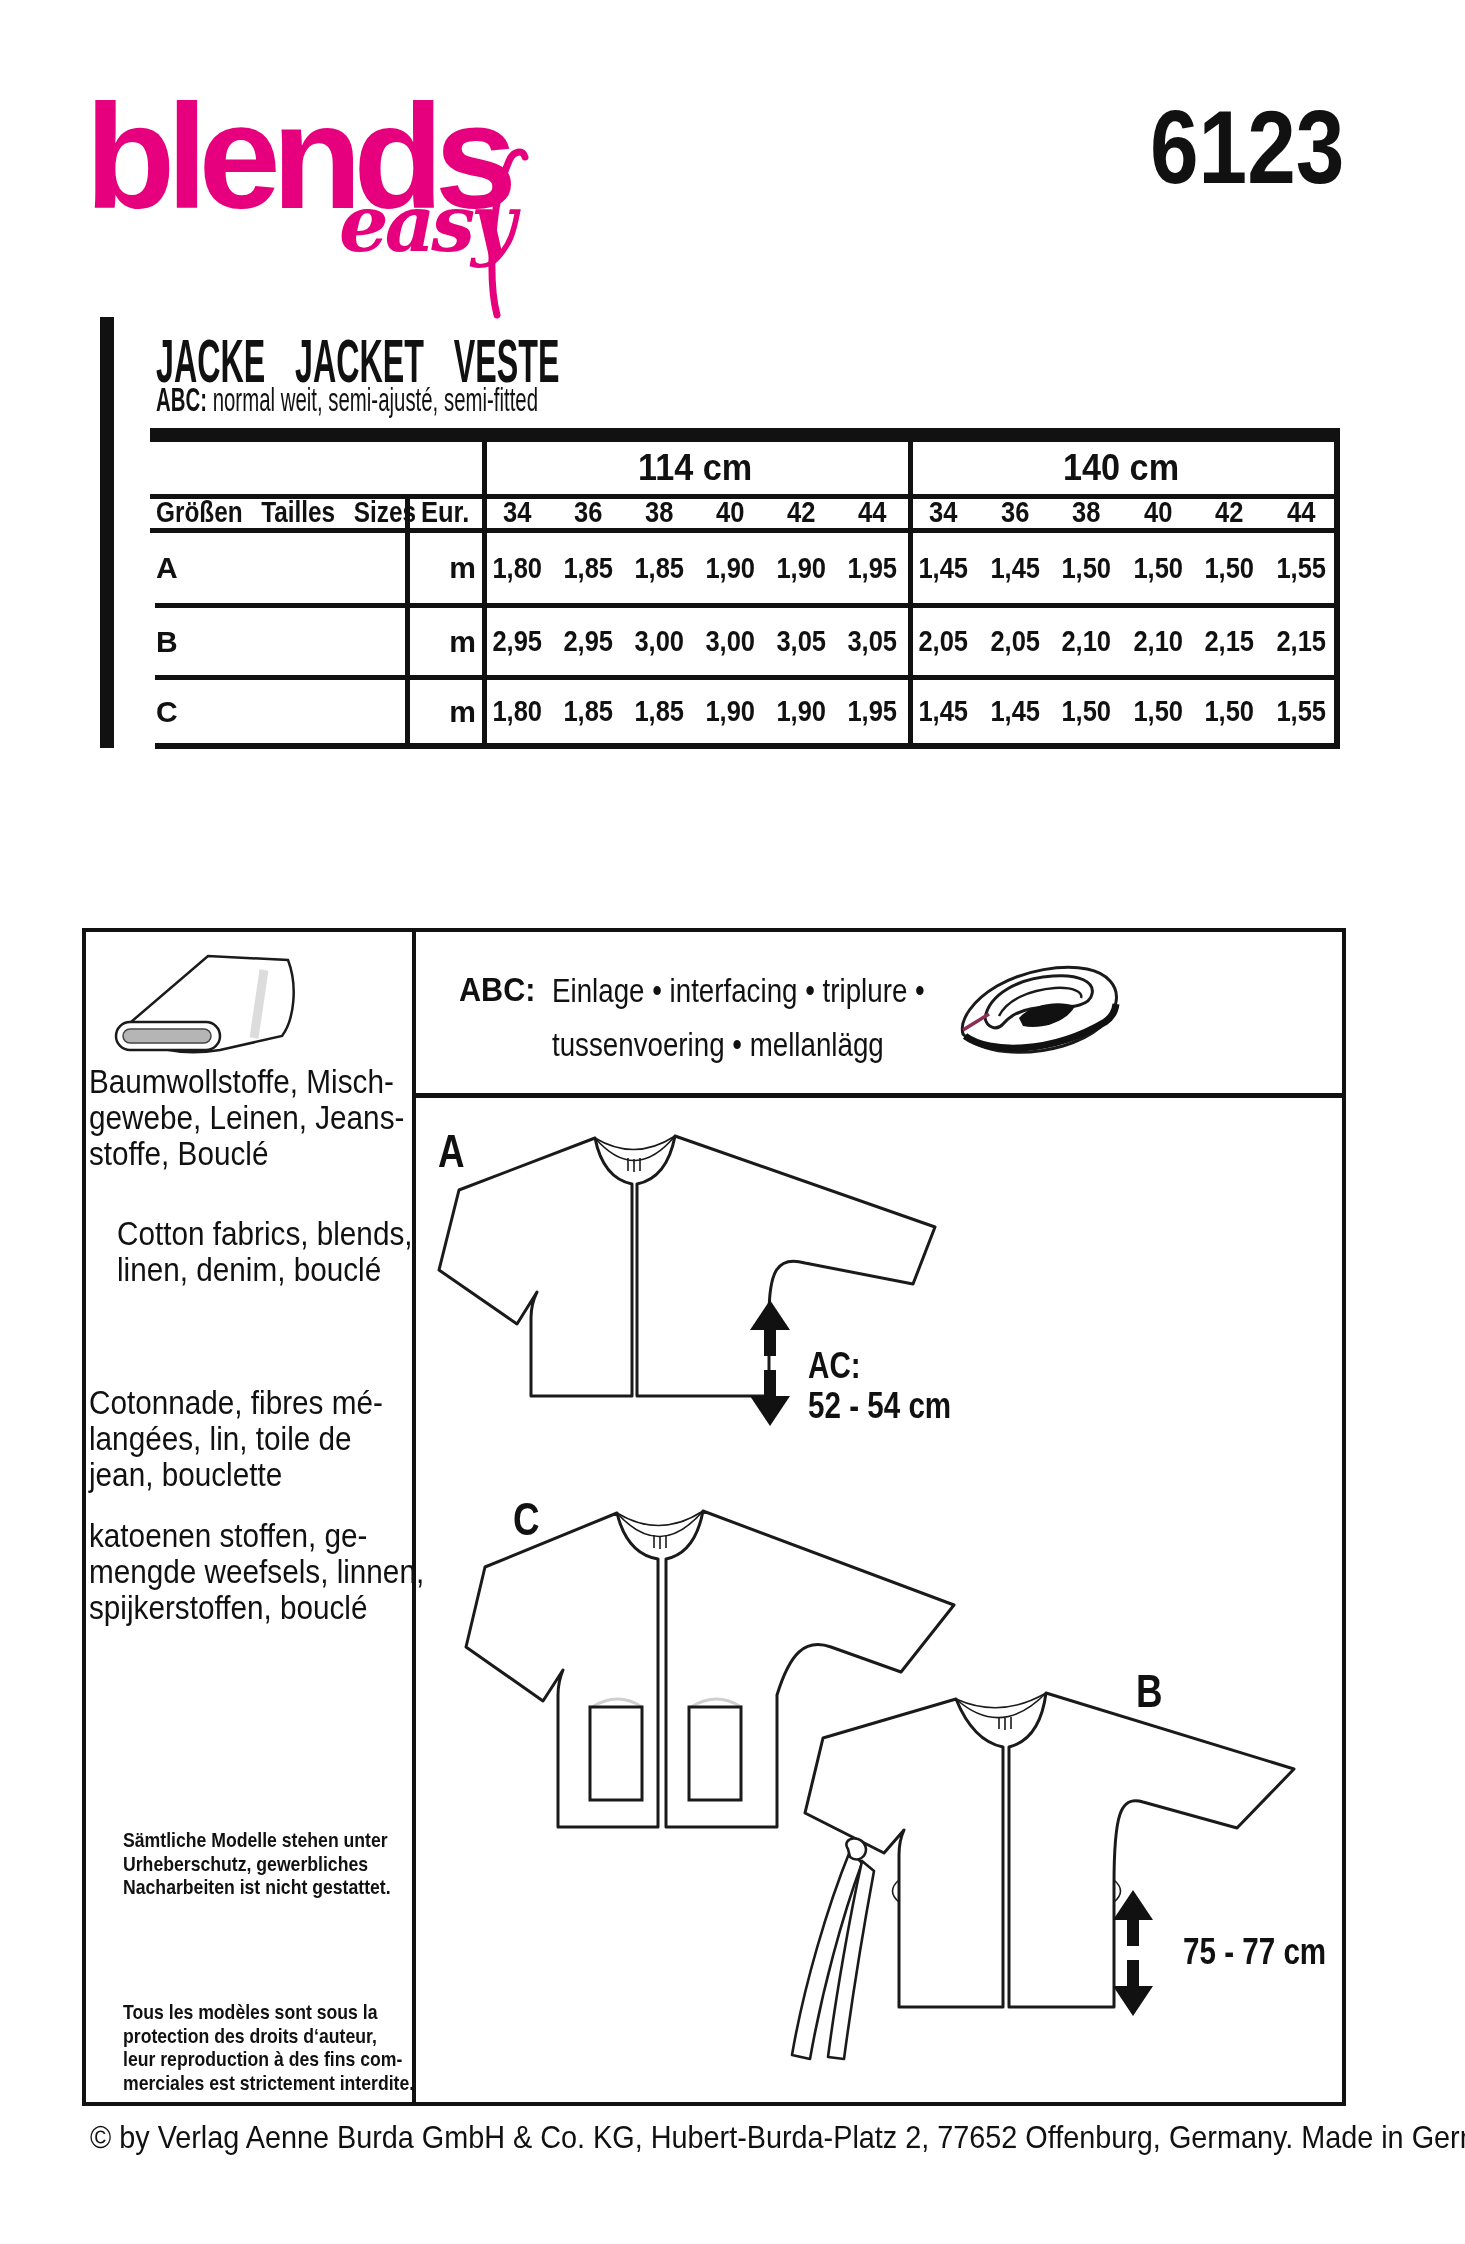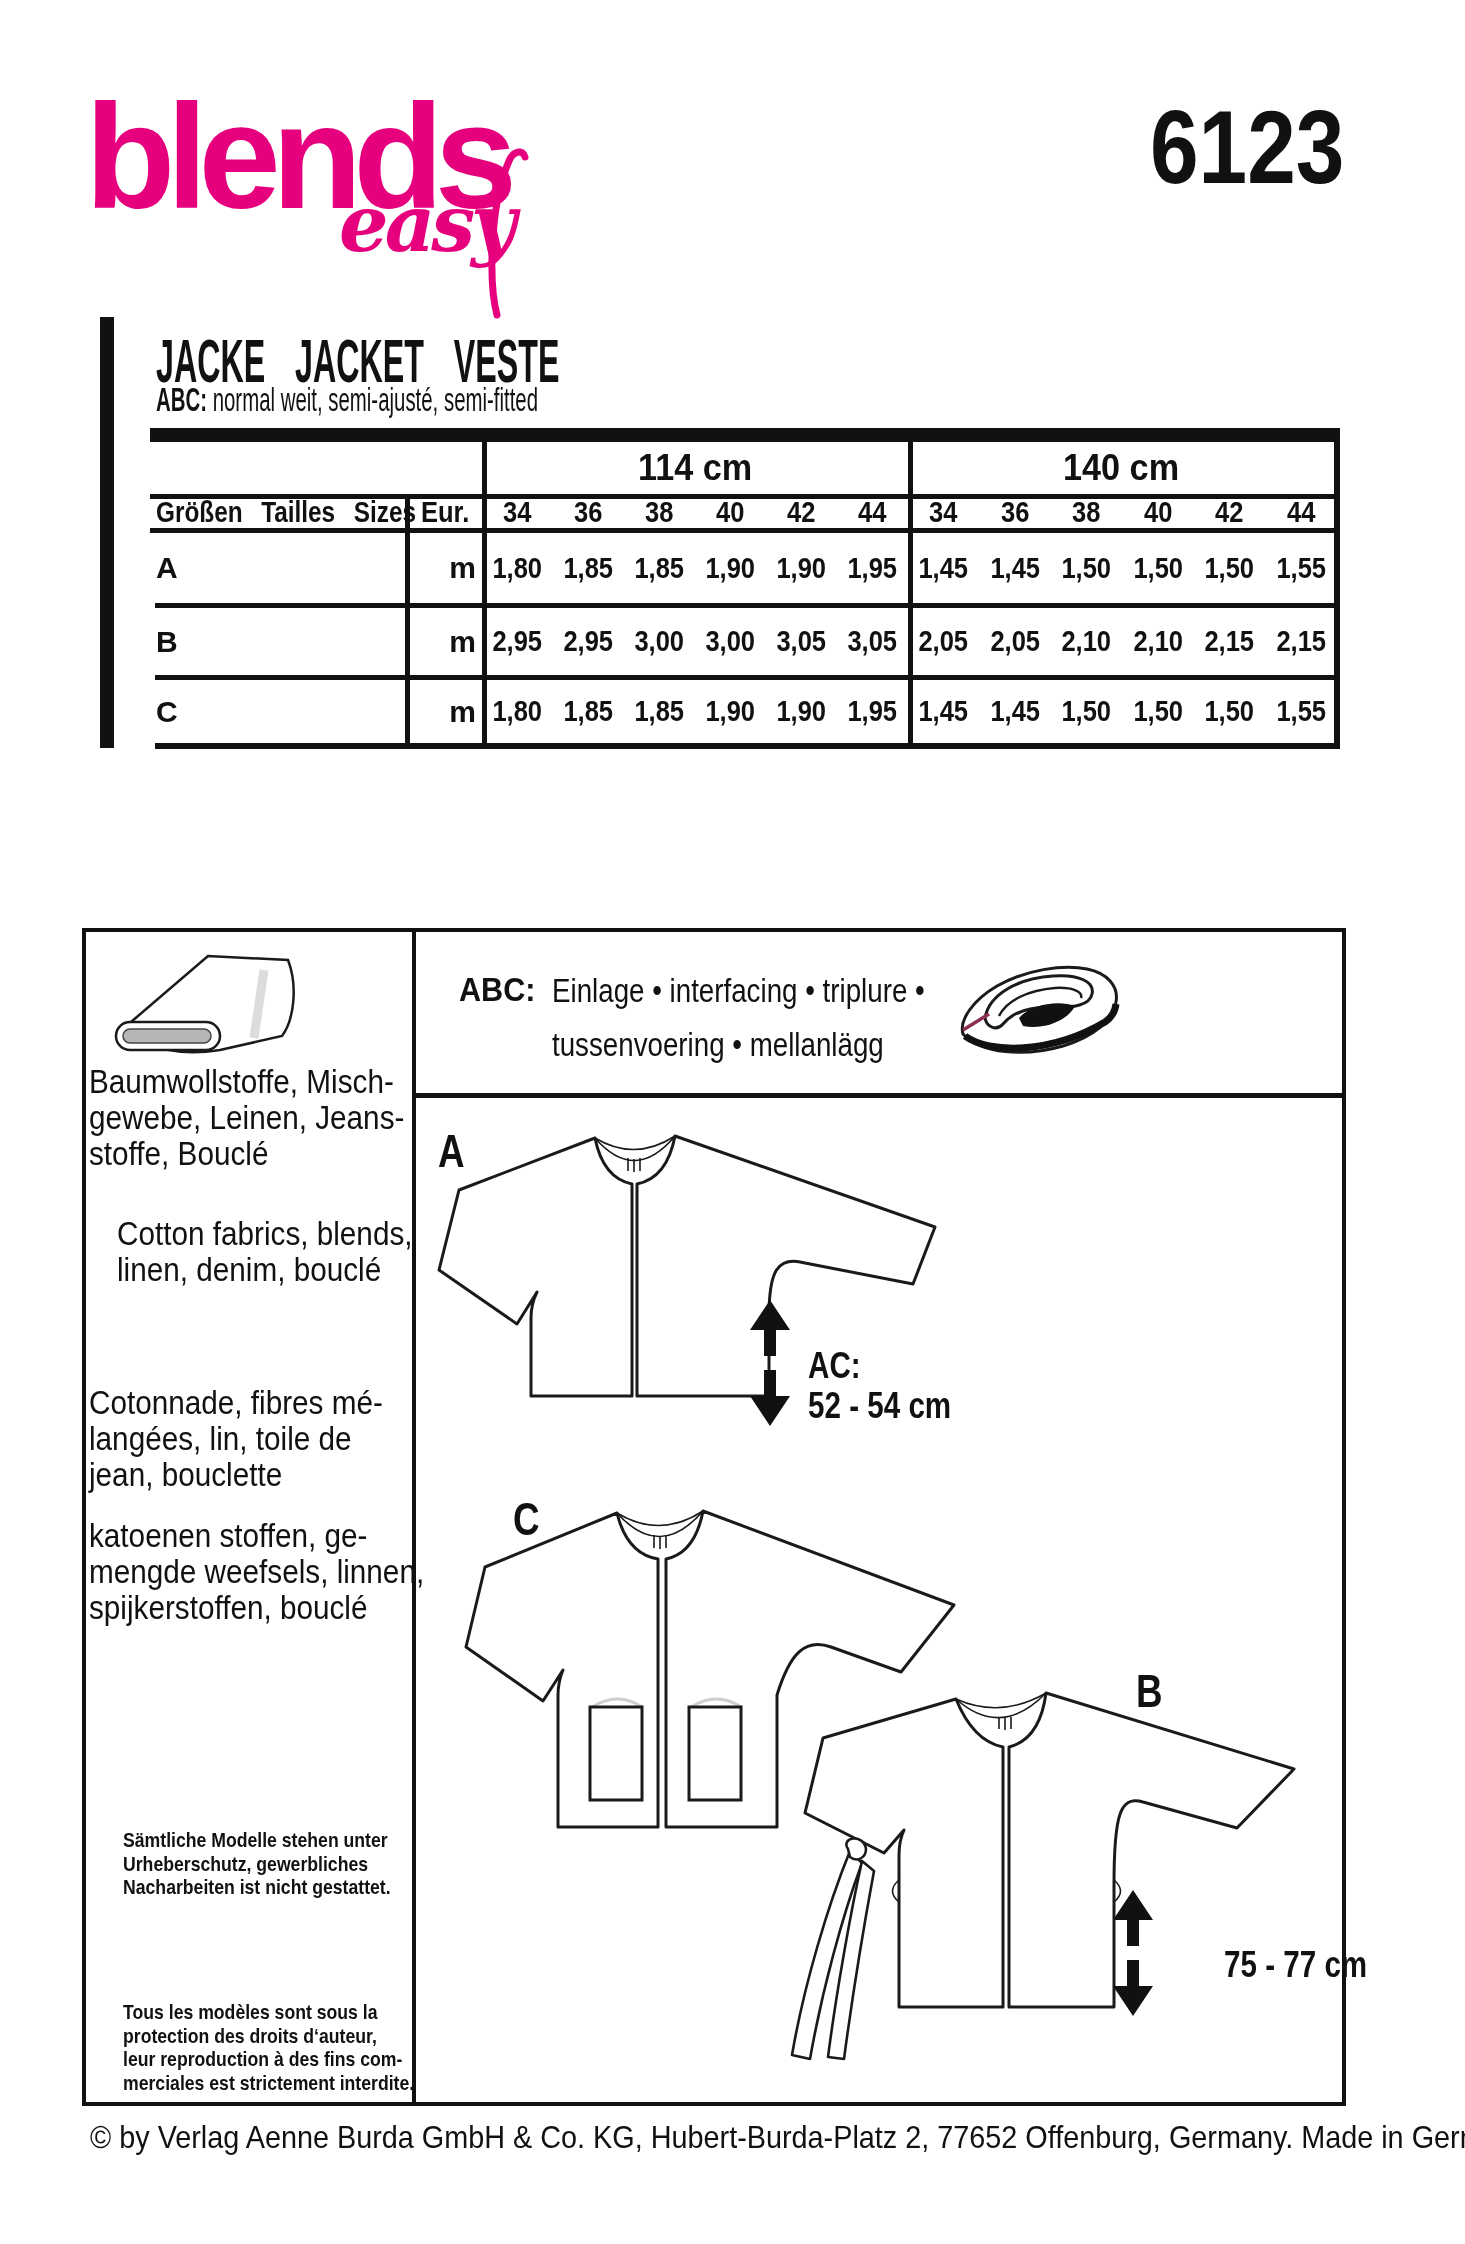--- a/index.html
+++ b/index.html
@@ -272,18 +272,18 @@
       <span class="sx s80">AC:</span><br>
       <span class="sx s80">52 - 54 cm</span>
     </div>
 
     <svg class="abs" style="left:1023px;top:958px;" width="48" height="126" viewBox="0 0 48 126">
       <path d="M24,0 L4,30 L44,30 Z" fill="#111"></path>
       <rect x="18" y="27" width="12" height="29" fill="#111"></rect>
       <rect x="18" y="70" width="12" height="29" fill="#111"></rect>
       <path d="M4,96 L44,96 L24,126 Z" fill="#111"></path>
     </svg>
-    <span class="abs measure" style="left:1138px;top:1000px;margin-top:13px;"><span class="sx s80">75 - 77 cm</span></span>
+    <span class="abs measure" style="left:1097px;top:1000px;"><span class="sx s80">75 - 77 cm</span></span>
   </div>
 
   <span class="abs footer" style="left:90px;top:2120px;"><span class="sx s90">© by Verlag Aenne Burda GmbH &amp; Co. KG, Hubert-Burda-Platz 2, 77652 Offenburg, Germany. Made in Germany.</span></span>
 
 </div>
 
 </body></html>

